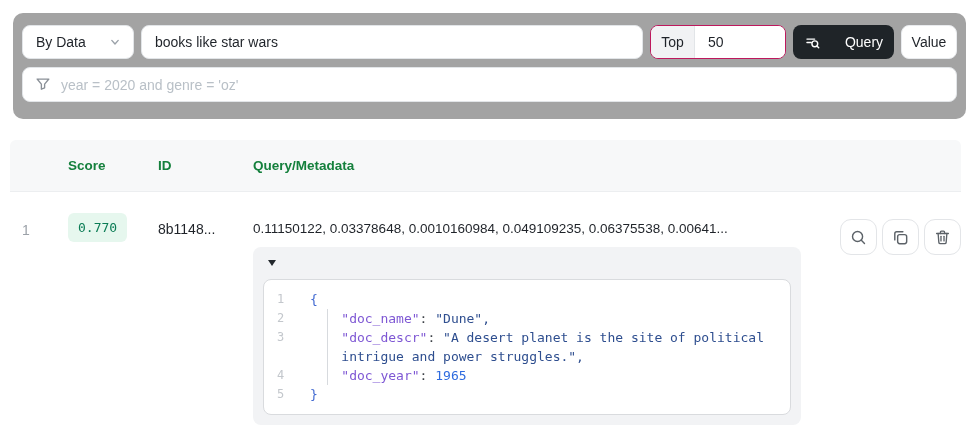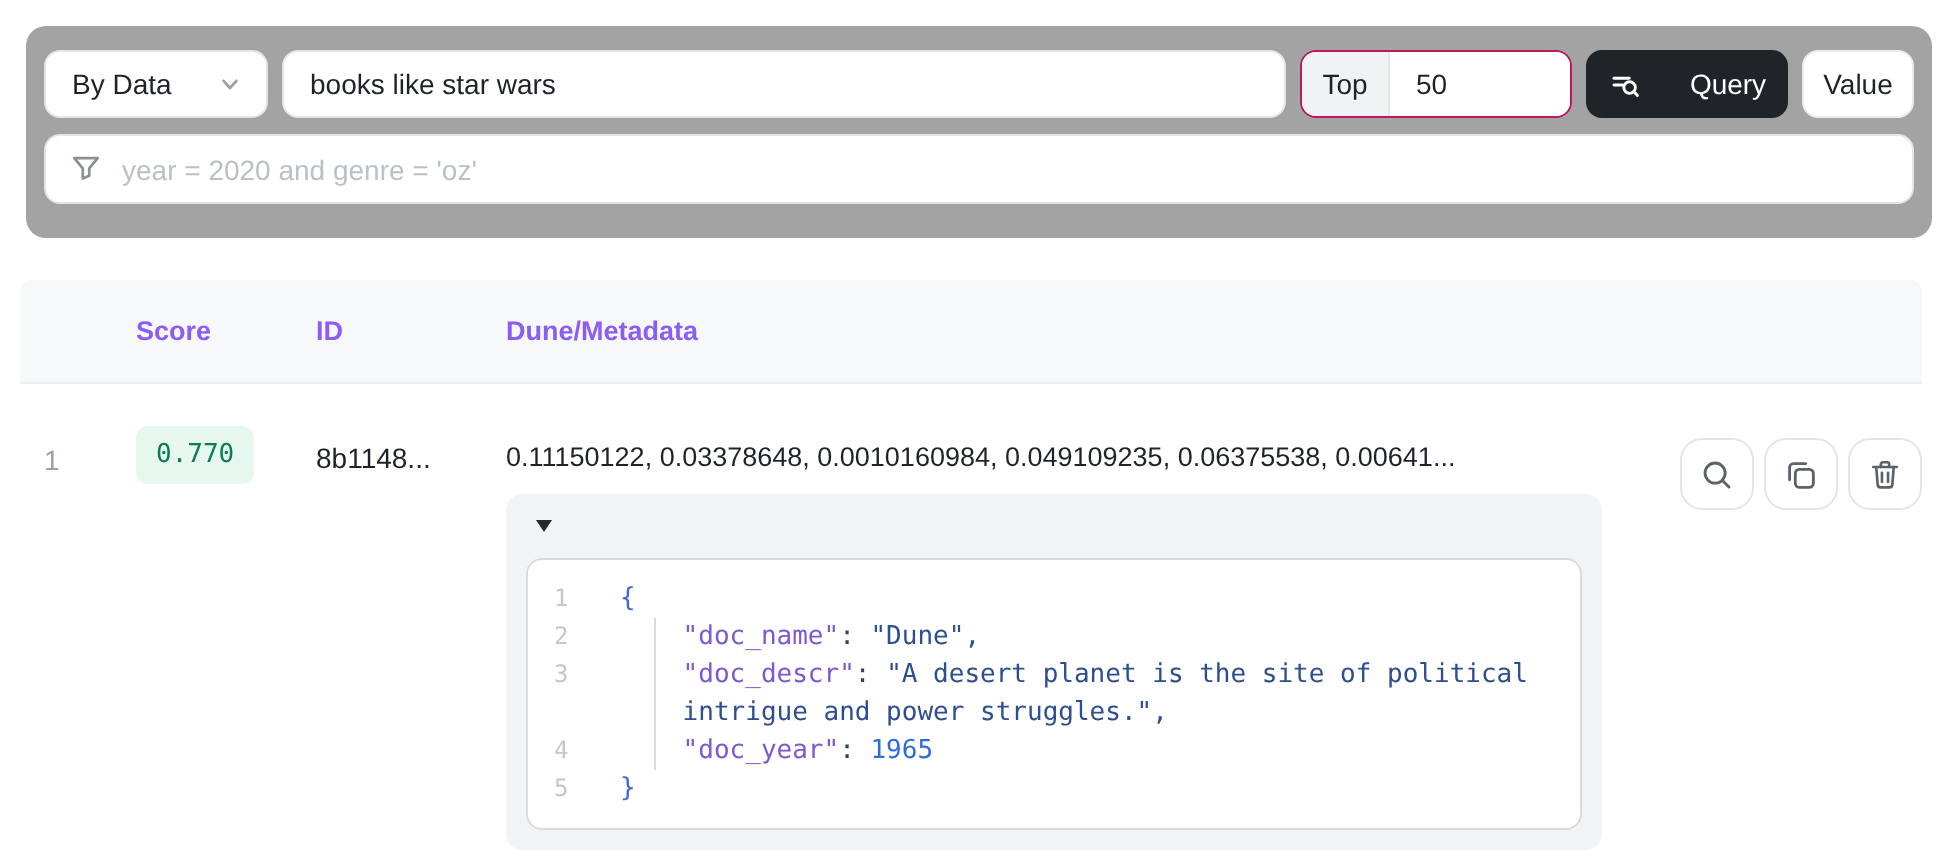--- a/index.html
+++ b/index.html
@@ -32,21 +32,21 @@
   .filter-wrap { position:relative; flex:1; }
   .filter-input { width:100%; height:100%; padding-left:38px; }
   .filter-input::placeholder { color:#b9c0c7; }
   .filter-icon { position:absolute; left:12px; top:8px; color:#8a9097; }
 
   
   .table { margin:21px 10px 0 10px; }
   .grid-cols { display:grid; grid-template-columns:58px 90px 95px 1fr 128px; }
   .thead { background:#f7f8f9; border-bottom:1px solid #eceef0; border-radius:6px 6px 0 0;
            height:52px; align-items:center; }
-  .th { font-size:13.5px; font-weight:700; color:#8b5cf6; }
+  .th { font-size:13.5px; font-weight:700; color:#15803d; }
   .trow { padding-top:25px; align-items:start; }
   .cell-index { padding-left:12px; color:#9ba1a8; font-size:14px; padding-top:5px; }
   .score-badge { display:inline-block; background:#e6f7ee; color:#0b7c55; border-radius:6px;
                  font-family:"DejaVu Sans Mono", monospace; font-size:13px;
                  padding:7px 10px; margin-top:-4px; }
   .cell-id { font-size:14px; padding-top:4px; }
   .value-preview { font-size:13.5px; padding-top:4px; color:#1f2329;
                    white-space:nowrap; overflow:hidden; }
   .cell-actions { display:flex; gap:5px; justify-content:flex-end; padding-right:0; margin-top:2px; }
   .icon-btn { width:37px; height:36px; background:#fff; border:1px solid #e3e5e8;
@@ -128,21 +128,21 @@
     </div>
   </div>
 </div>
 
 <div class="table">
 
   <div class="grid-cols thead">
     <div></div>
     <div class="th">Score</div>
     <div class="th">ID</div>
-    <div class="th">Dune/Metadata</div>
+    <div class="th">Query/Metadata</div>
     <div></div>
   </div>
 
   <div class="grid-cols trow">
     <div class="cell-index">1</div>
 
     <div>
       <span class="score-badge">0.770</span>
     </div>
 

